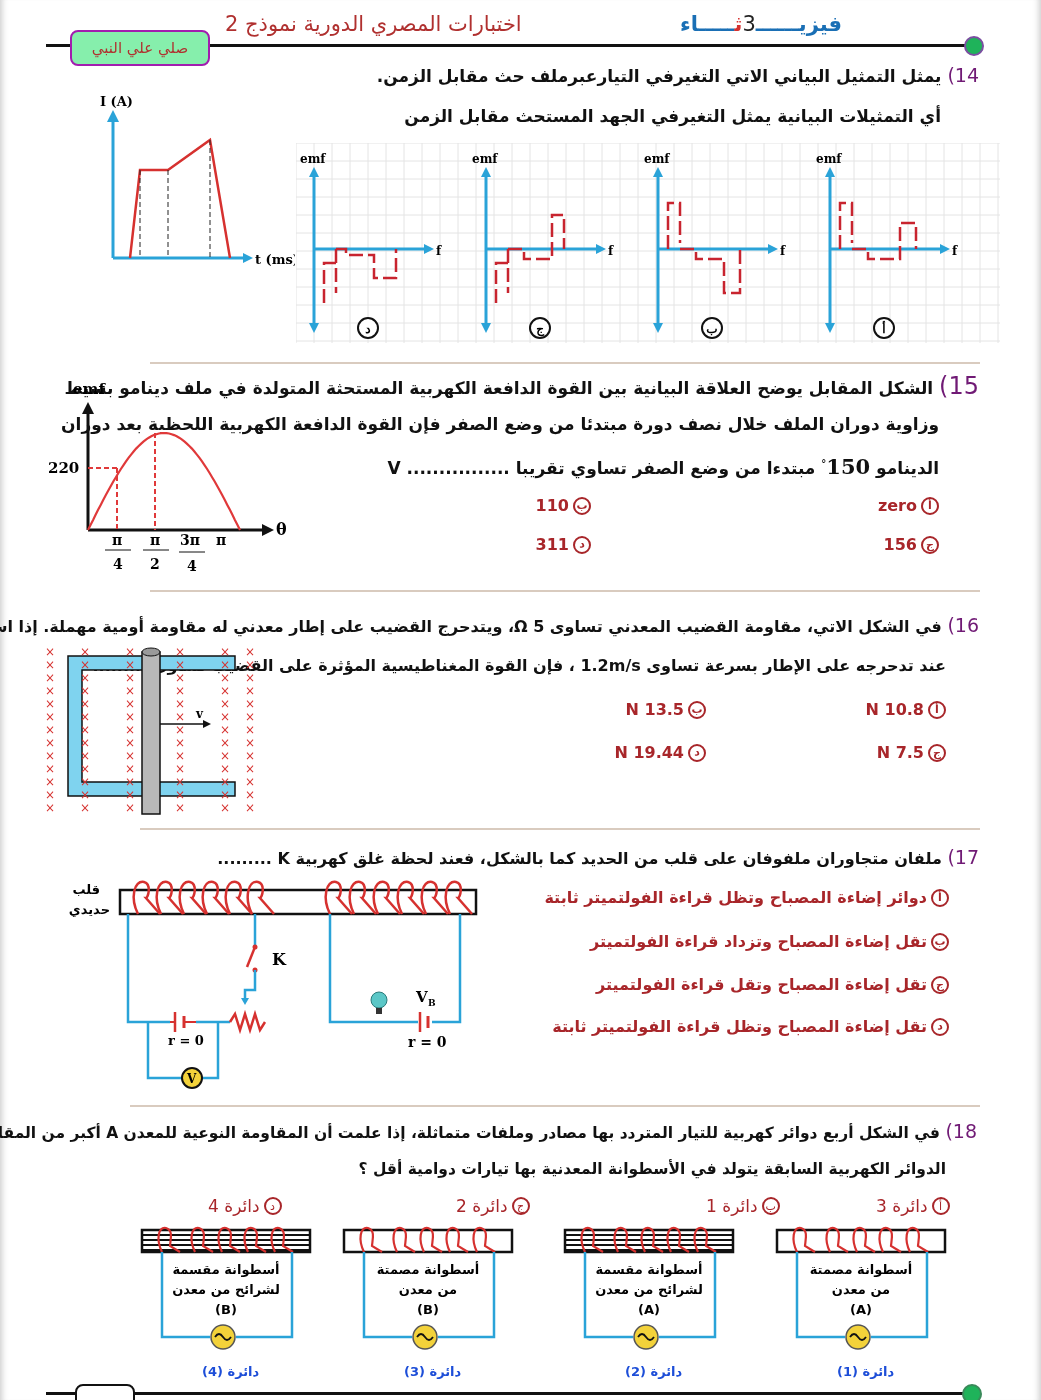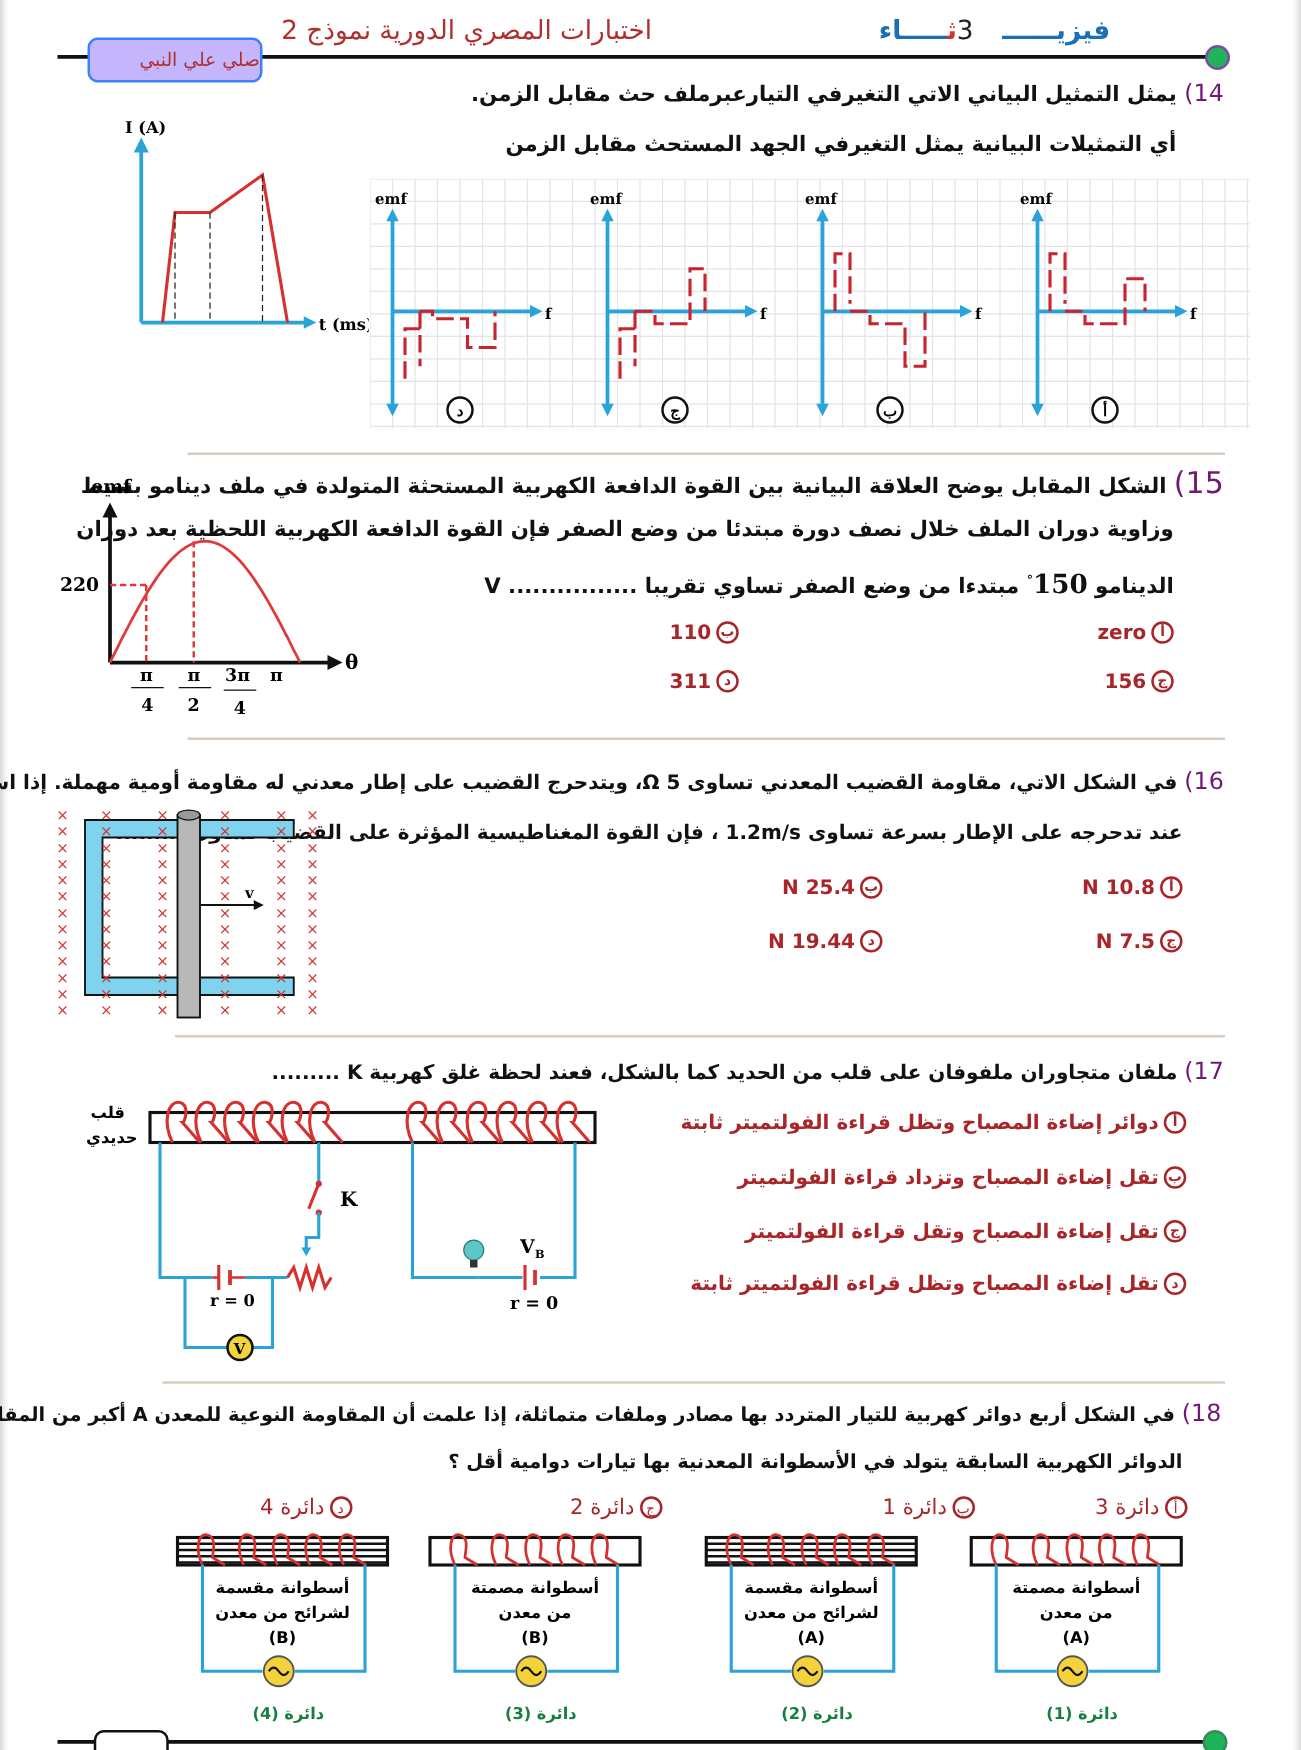--- a/index.html
+++ b/index.html
@@ -9,40 +9,40 @@
     font-family: "DejaVu Sans", sans-serif;
     color: #111;
   }
   .page-frame { position: absolute; left: 0; top: 0; width: 1041px; height: 1400px;
     box-shadow: inset 8px 0 6px -6px #ccc, inset -8px 0 6px -6px #ccc; pointer-events:none; }
 
   
   .hdr-line { position: absolute; left: 46px; top: 44px; width: 924px; height: 3px; background: #111; }
   .hdr-dot { position: absolute; left: 964px; top: 36px; width: 16px; height: 16px; border-radius: 50%;
     background: #1fb35a; border: 2px solid #7a4fa0; }
-  .hdr-box { position: absolute; left: 70px; top: 30px; width: 136px; height: 32px; background: #c4b5fd;
-    border: 2px solid #3b82f6; border-radius: 8px; display:flex; align-items:center; 
+  .hdr-box { position: absolute; left: 70px; top: 30px; width: 136px; height: 32px; background: #86efac;
+    border: 2px solid #a21caf; border-radius: 8px; display:flex; align-items:center; justify-content:center;
     font-size: 15px; color: #b0302f; direction: rtl; }
   .hdr-title { position: absolute; left: 225px; top: 12px; font-size: 21px; color: #b0302f; direction: rtl; white-space: nowrap; }
   .hdr-subject { position: absolute; left: 680px; top: 12px; font-size: 21px; font-weight: bold; direction: rtl; white-space: nowrap; }
-  .hdr-subject .blue { color: #1a6fb5; margin-left: 23px; }
+  .hdr-subject .blue { color: #1a6fb5; }
   .hdr-subject .red { color: #d6312f; }
   .hdr-subject .black { color: #222; font-weight: normal; }
   .q-text { position: absolute; font-size: 17px; font-weight: bold; direction: rtl; white-space: nowrap; color: #111; }
   .q-num { color: #701a75; font-weight: normal; font-size: 19px; }
   .opt { position: absolute; font-size: 16px; font-weight: bold; color: #a8262a; direction: rtl; white-space: nowrap; display:flex; align-items:center; gap:4px; }
   .opt-letter { display:inline-flex; width: 18px; height: 18px; border: 2px solid #a8262a; border-radius: 50%;
     align-items:center; justify-content:center; font-size: 11px; color: #a8262a; box-sizing: border-box; }
   .sep { position: absolute; height: 2px; background: #d9cbbf; }
 
   svg text { font-family: "DejaVu Serif", serif; }
   .lbl { font-weight: bold; }
 
   .circ-title { position: absolute; font-size: 17px; color: #a8262a; direction: rtl; white-space: nowrap; display:flex; align-items:center; gap:4px; }
-  .circ-label { position: absolute; font-size: 13px; font-weight: bold; color: #15803d; direction: rtl; white-space: nowrap; }
+  .circ-label { position: absolute; font-size: 13px; font-weight: bold; color: #1d4ed8; direction: rtl; white-space: nowrap; }
 
   .foot-line { position: absolute; left: 46px; top: 1392px; width: 924px; height: 3px; background: #111; }
   .foot-box { position: absolute; left: 75px; top: 1384px; width: 56px; height: 24px; border: 2px solid #111; border-radius: 8px; background:#fff; }
   .foot-dot { position: absolute; left: 962px; top: 1384px; width: 16px; height: 16px; border-radius: 50%; background: #1fb35a; border: 2px solid #3a8a5a; }
 </style>
 </head>
 <body>
 
 <div class="page-frame"></div>
 
@@ -245,21 +245,21 @@
   <span class="q-num">16)</span>
   <span>في الشكل الاتي، مقاومة القضيب المعدني تساوى Ω 5، ويتدحرج القضيب على إطار معدني له مقاومة أومية مهملة. إذا استحث تيار شدته 1.8 A في السلك</span>
 </div>
 <div class="q-text" style="right:95px; top:656px; font-size:16px;">عند تدحرجه على الإطار بسرعة تساوى 1.2m/s ، فإن القوة المغناطيسية المؤثرة على القضيب تساوى .........</div>
 <div class="opt" style="right:95px; top:700px;">
     <span class="opt-letter">أ</span>
     <span>10.8 N</span>
   </div>
 <div class="opt" style="right:335px; top:700px;">
     <span class="opt-letter">ب</span>
-    <span>25.4 N</span>
+    <span>13.5 N</span>
   </div>
 <div class="opt" style="right:95px; top:743px;">
     <span class="opt-letter">ج</span>
     <span>7.5 N</span>
   </div>
 <div class="opt" style="right:335px; top:743px;">
     <span class="opt-letter">د</span>
     <span>19.44 N</span>
   </div>
 

